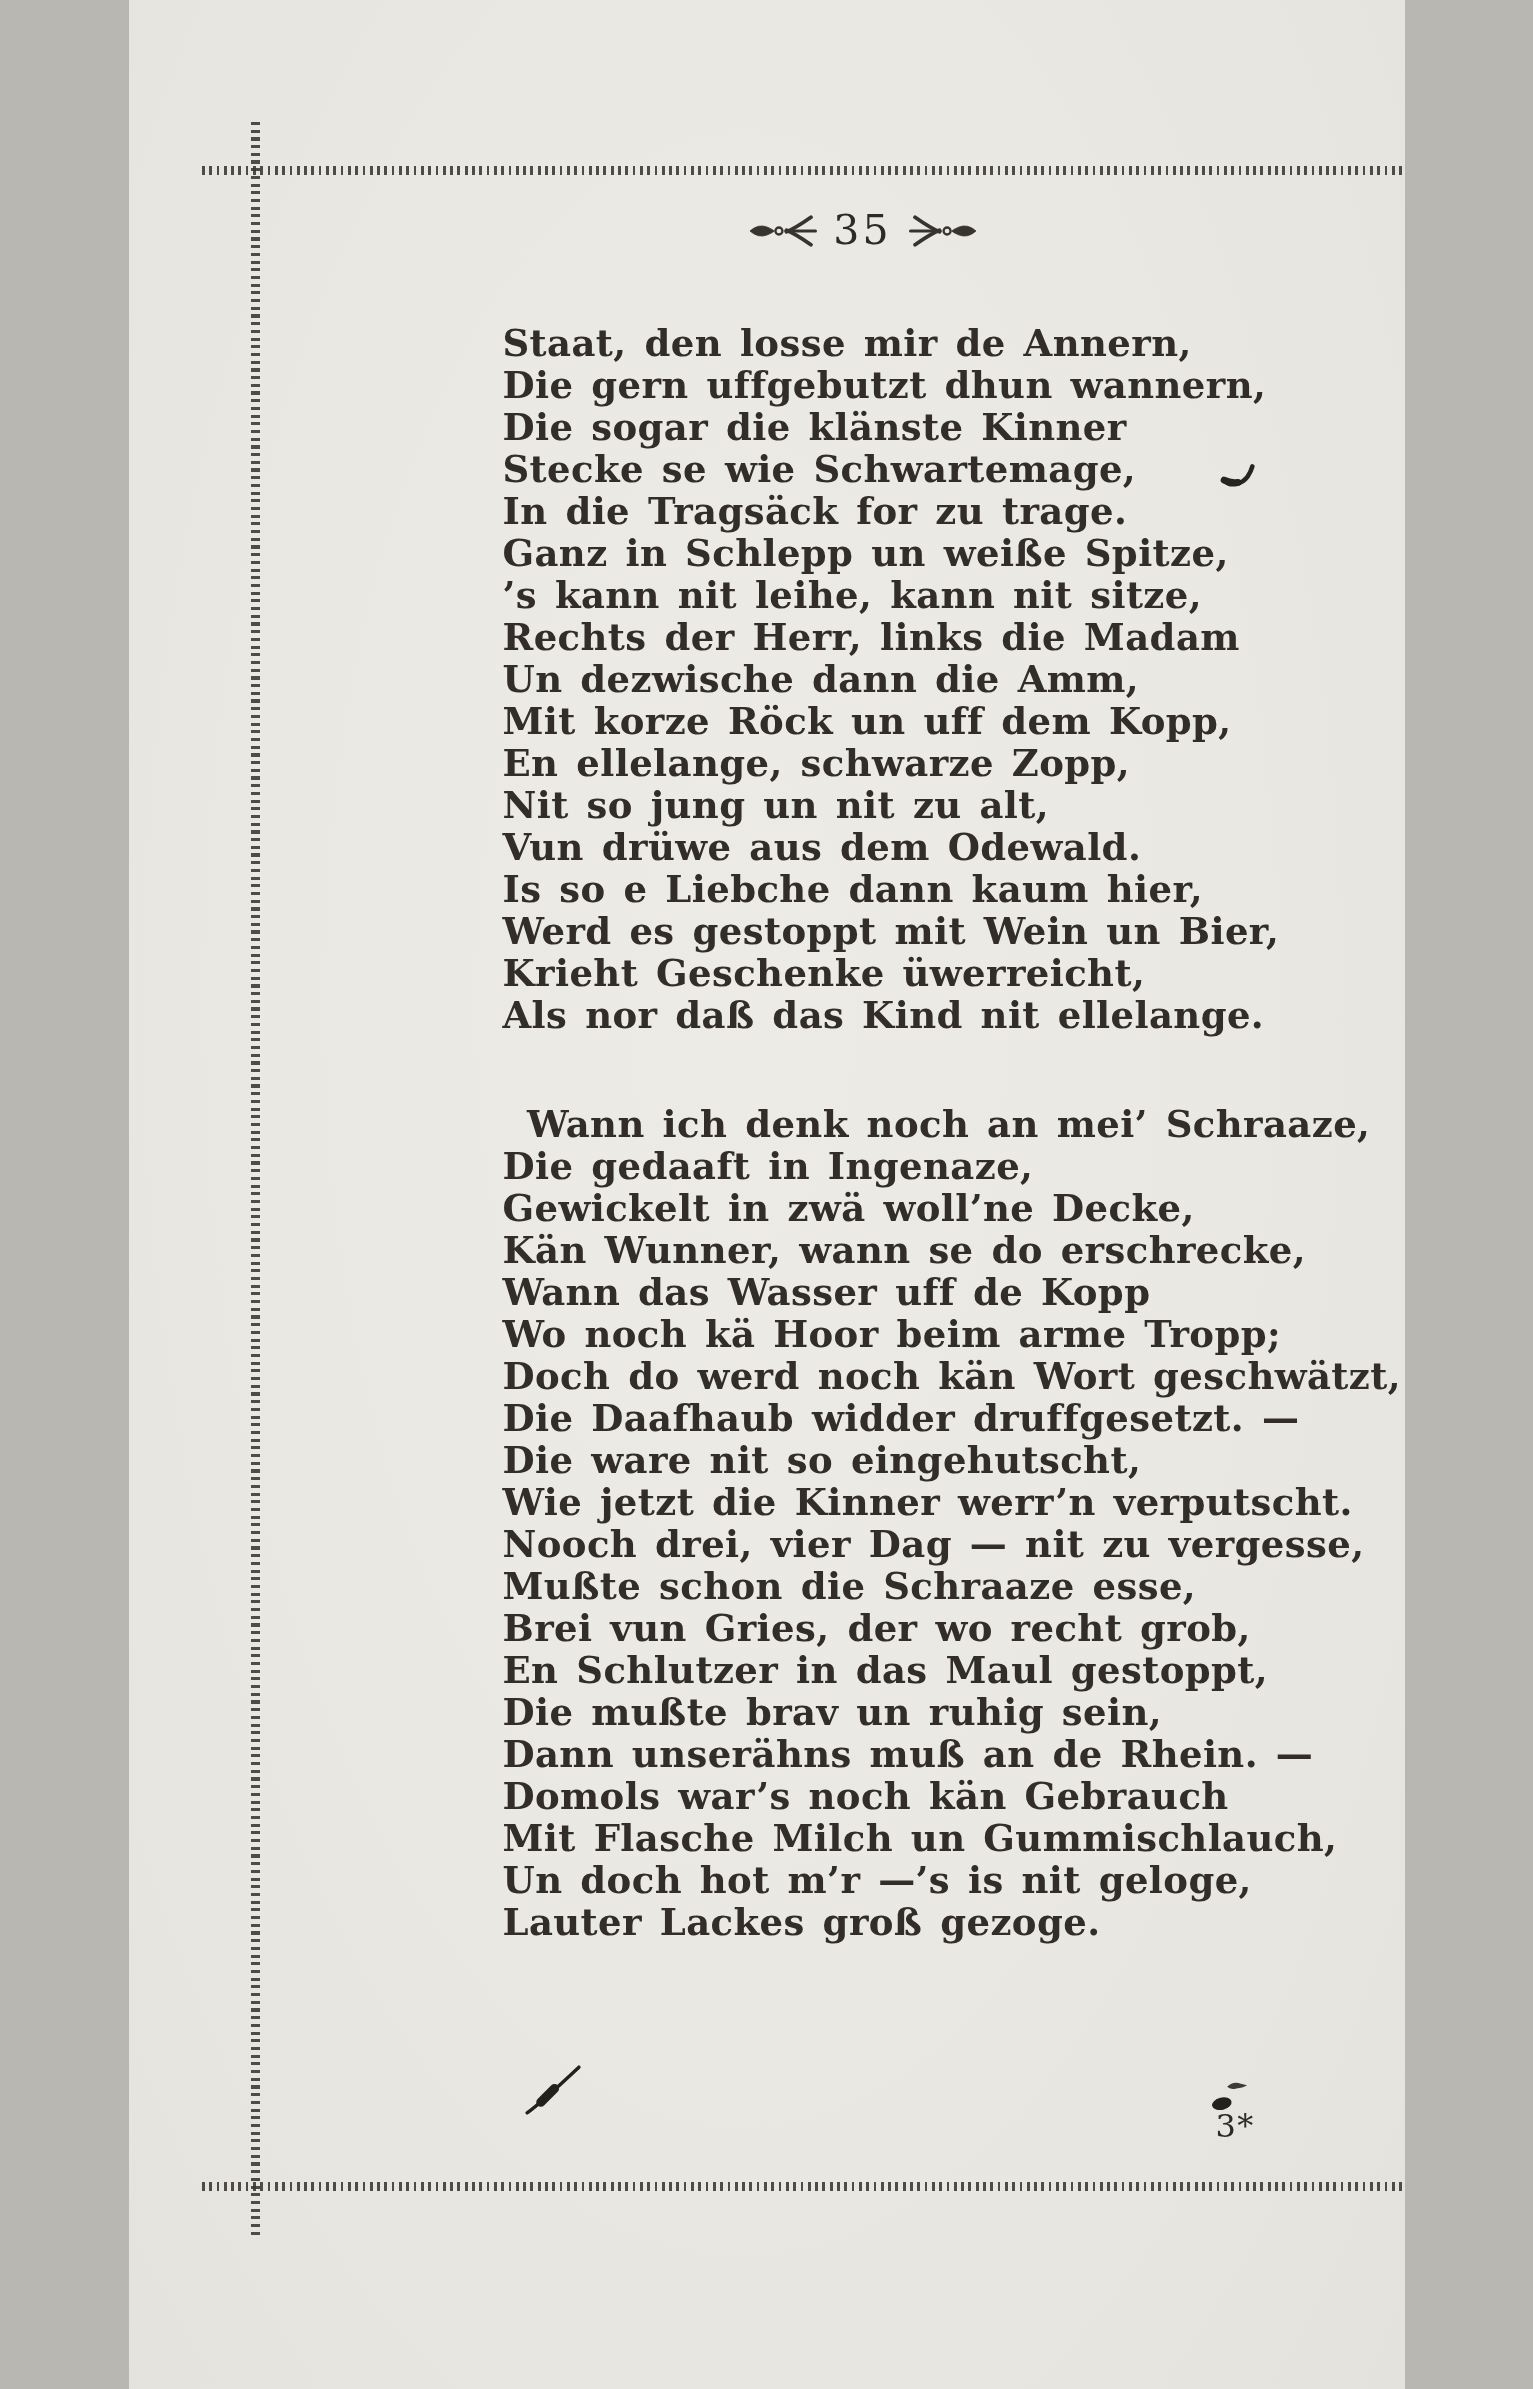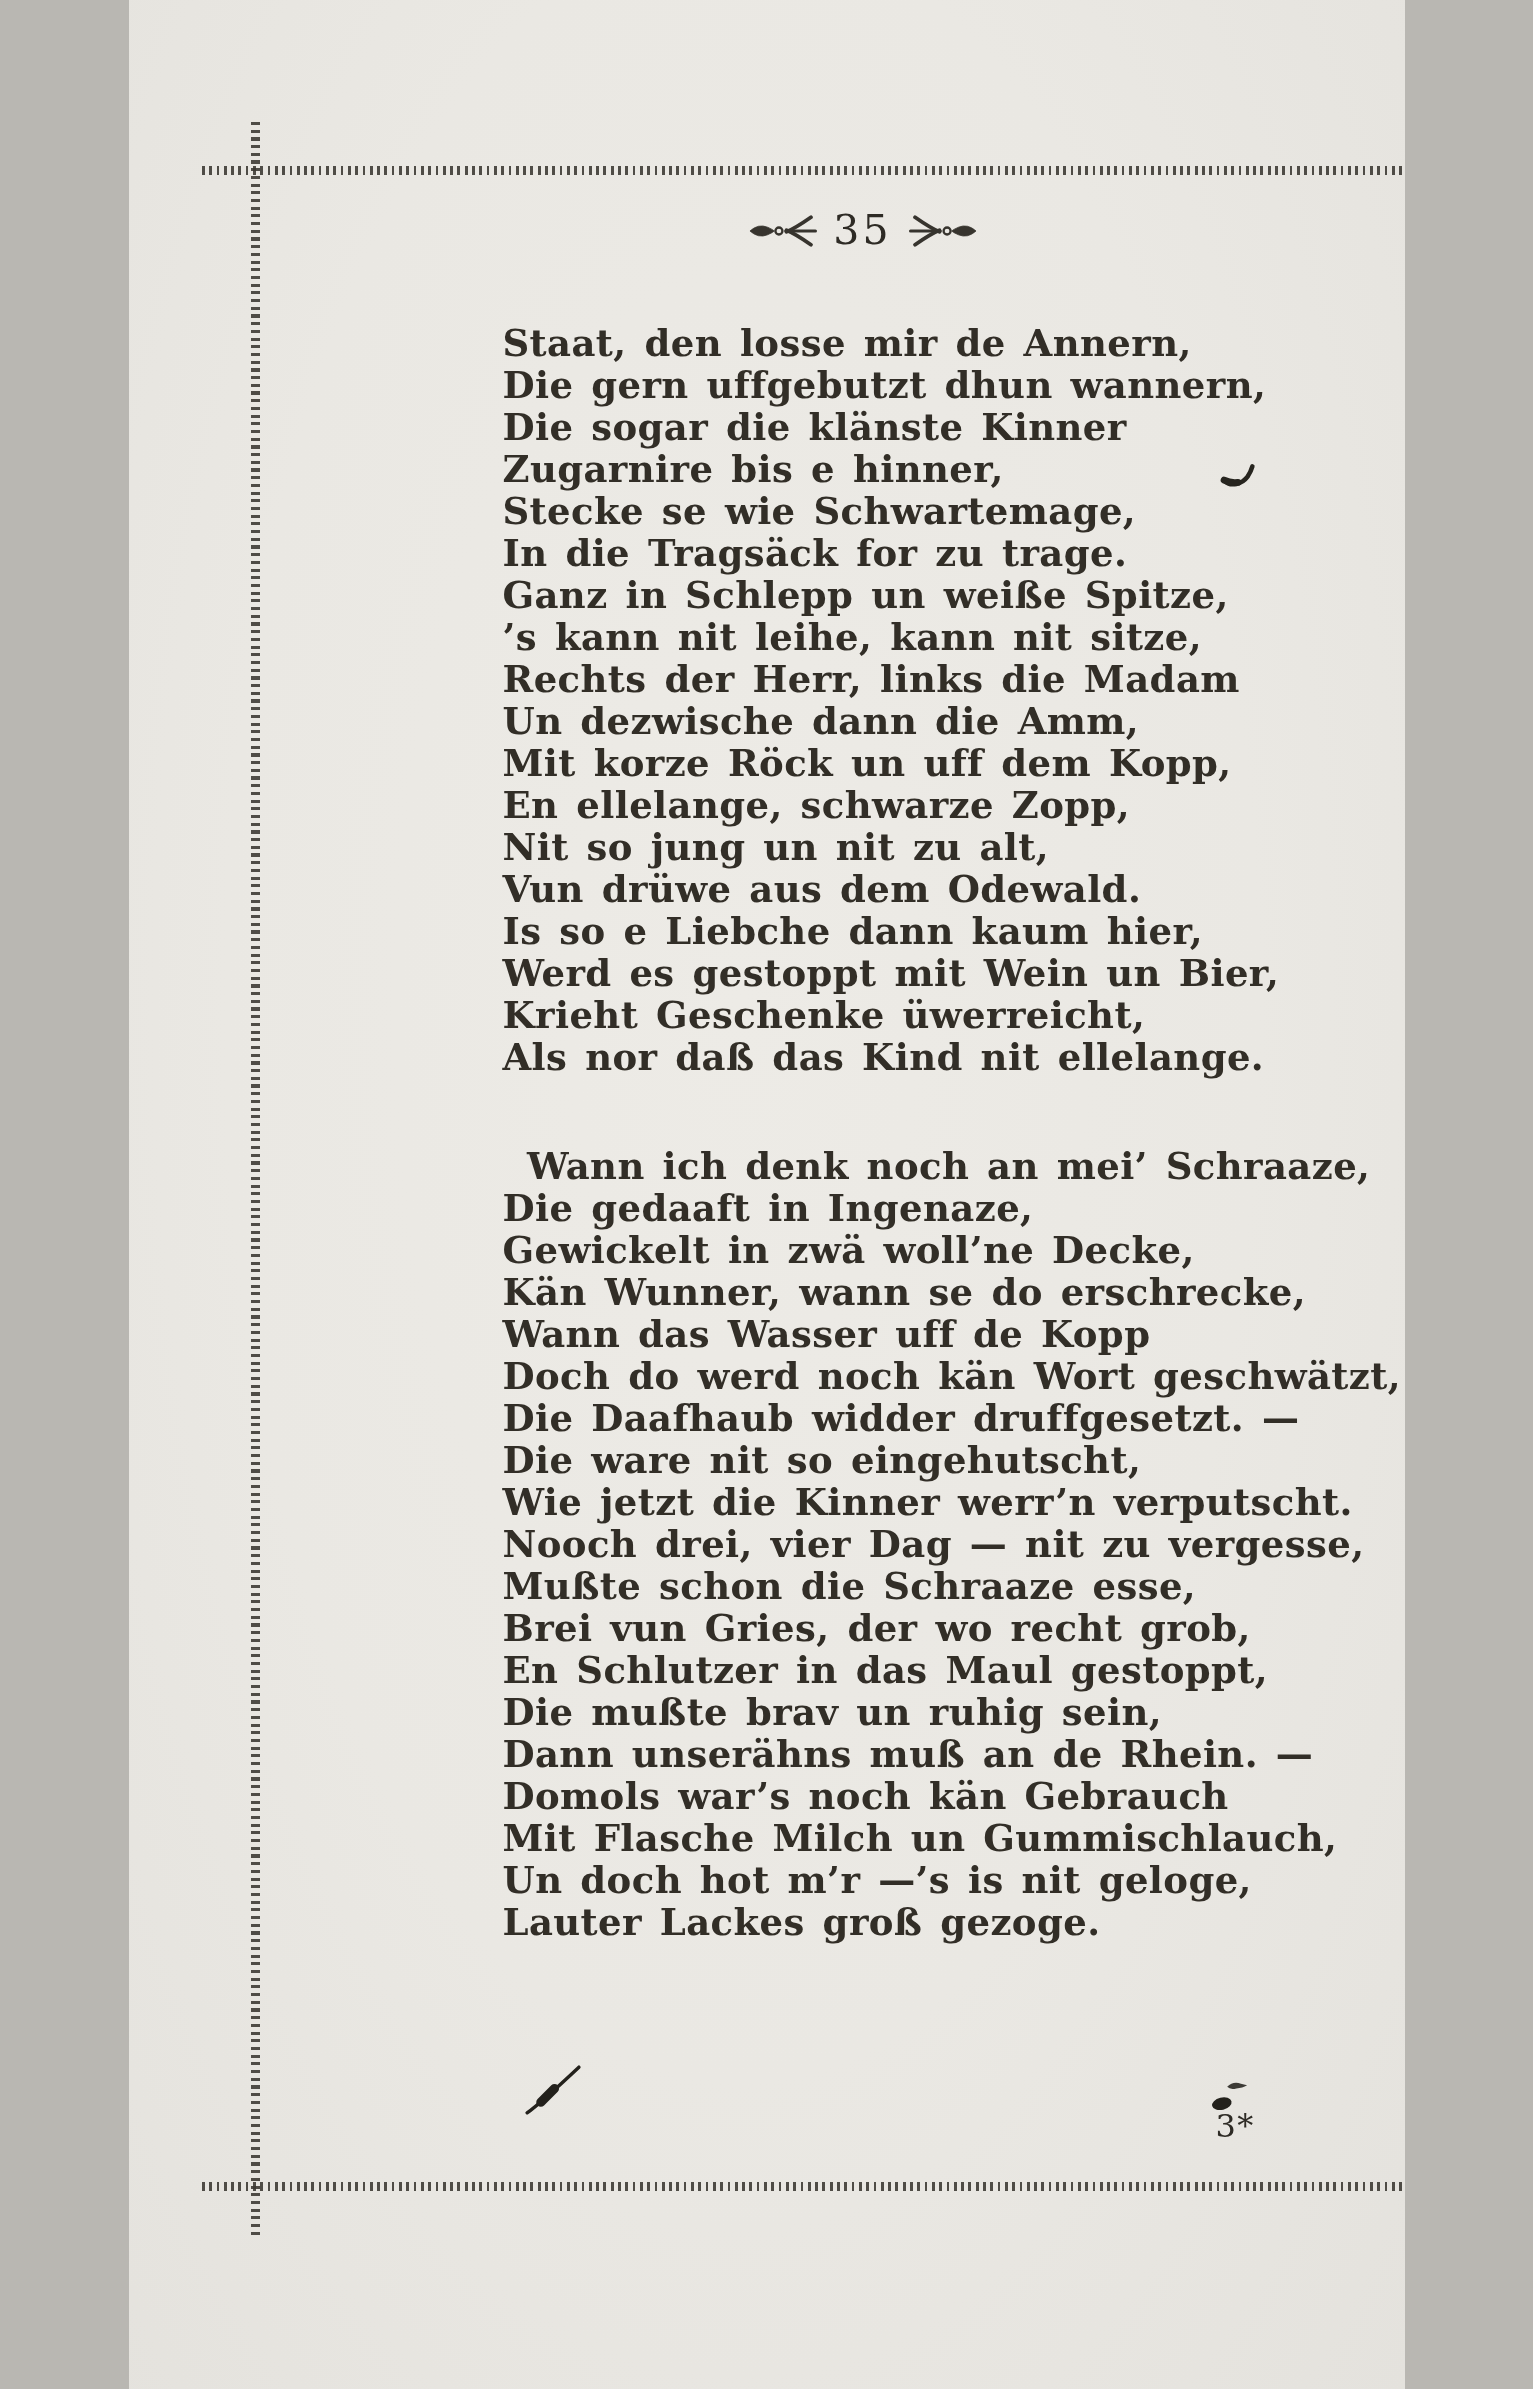--- a/index.html
+++ b/index.html
@@ -93,21 +93,20 @@
         <path d="M49,21 L88,21" fill="none" stroke-width="4" stroke-linecap="round"></path>
       </g>
     </svg>
   </div>
 
   <div class="poem">
     <div class="stanza">
       <div class="line">Staat, den losse mir de Annern,</div>
       <div class="line">Die gern uffgebutzt dhun wannern,</div>
       <div class="line">Die sogar die klänste Kinner</div>
-      <div class="line">Zugarnire bis e hinner,</div>
       <div class="line">Stecke se wie Schwartemage,</div>
       <div class="line">In die Tragsäck for zu trage.</div>
       <div class="line">Ganz in Schlepp un weiße Spitze,</div>
       <div class="line">’s kann nit leihe, kann nit sitze,</div>
       <div class="line">Rechts der Herr, links die Madam</div>
       <div class="line">Un dezwische dann die Amm,</div>
       <div class="line">Mit korze Röck un uff dem Kopp,</div>
       <div class="line">En ellelange, schwarze Zopp,</div>
       <div class="line">Nit so jung un nit zu alt,</div>
       <div class="line">Vun drüwe aus dem Odewald.</div>
@@ -115,20 +114,21 @@
       <div class="line">Werd es gestoppt mit Wein un Bier,</div>
       <div class="line">Krieht Geschenke üwerreicht,</div>
       <div class="line">Als nor daß das Kind nit ellelange.</div>
     </div>
     <div class="stanza">
       <div class="line indent">Wann ich denk noch an mei’ Schraaze,</div>
       <div class="line">Die gedaaft in Ingenaze,</div>
       <div class="line">Gewickelt in zwä woll’ne Decke,</div>
       <div class="line">Kän Wunner, wann se do erschrecke,</div>
       <div class="line">Wann das Wasser uff de Kopp</div>
+      <div class="line">Wo noch kä Hoor beim arme Tropp;</div>
       <div class="line">Doch do werd noch kän Wort geschwätzt,</div>
       <div class="line">Die Daafhaub widder druffgesetzt. —</div>
       <div class="line">Die ware nit so eingehutscht,</div>
       <div class="line">Wie jetzt die Kinner werr’n verputscht.</div>
       <div class="line">Nooch drei, vier Dag — nit zu vergesse,</div>
       <div class="line">Mußte schon die Schraaze esse,</div>
       <div class="line">Brei vun Gries, der wo recht grob,</div>
       <div class="line">En Schlutzer in das Maul gestoppt,</div>
       <div class="line">Die mußte brav un ruhig sein,</div>
       <div class="line">Dann unserähns muß an de Rhein. —</div>

